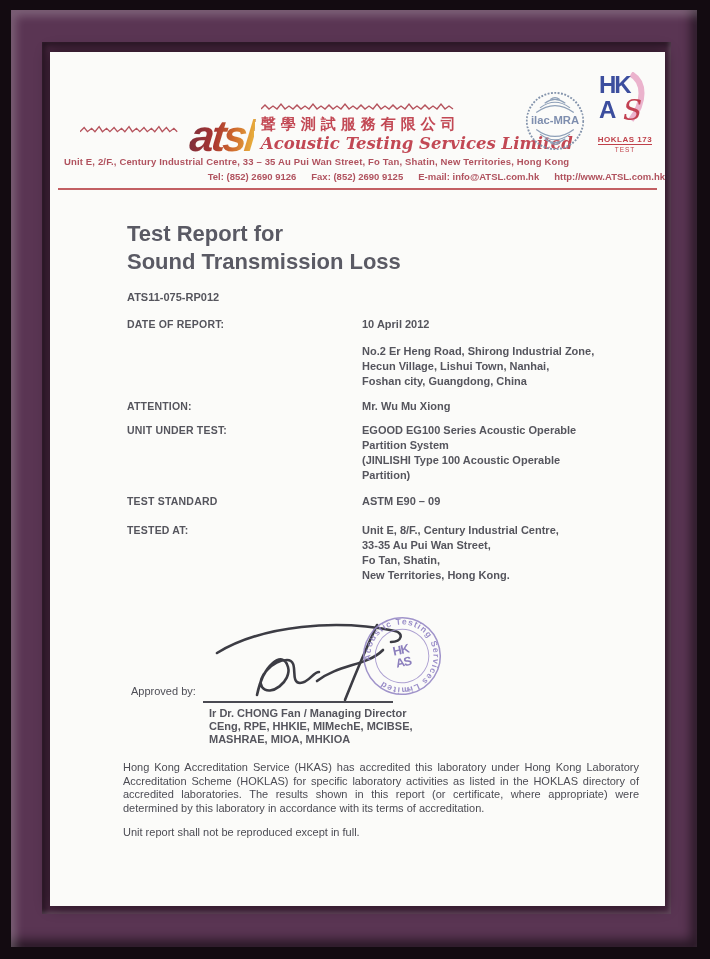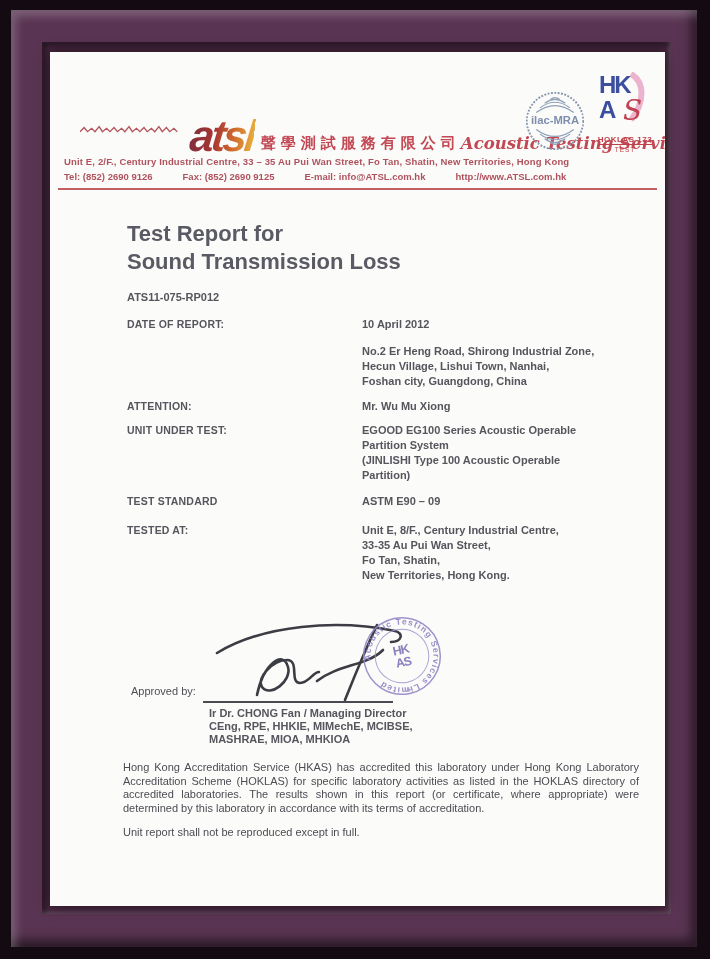--- a/index.html
+++ b/index.html
@@ -16,33 +16,33 @@
   .paper { position:absolute; inset:52px 45px 53px 50px; background:#fbfbf9; color:#54545c;
     box-shadow: 0 0 14px rgba(0,0,0,.45); overflow:hidden; }
 
   
   .logo-row { display:flex; align-items:flex-end; padding:20px 6px 0 6px; }
   .zig-left { flex:none; margin:0 0 15px 24px; }
   .atsl { font-size:44px; font-weight:bold; font-style:italic; line-height:.78; letter-spacing:-3px;
     transform:skewX(-6deg); margin-left:2px;
     background:linear-gradient(92deg,#7e2f3c 0%,#a83532 38%,#cf6a2e 68%,#e9b03c 100%);
     -webkit-background-clip:text; background-clip:text; color:transparent; }
-  .company { display:flex; flex-direction:row; margin-left:7px; min-width:215px; }
+  .company { display:flex; flex-direction:column; margin-left:7px; min-width:215px;justify-content:center; }
   .zig-top { margin-bottom:2px; }
   .company-cn { color:#c24854; font-weight:bold; font-size:15px; letter-spacing:5px; white-space:nowrap; }
   .company-en { color:#c24854; font-weight:bold; font-style:italic; font-size:16.5px;
     font-family:"DejaVu Serif", serif; white-space:nowrap; margin-top:0px; }
   .ilac { flex:none; margin:0 0 2px 10px; }
   .hkas-block { flex:none; margin:0 4px 0 10px; width:60px; text-align:center; }
   .hoklas { color:#c0404a; font-weight:bold; font-size:8px; letter-spacing:.5px;
     border-bottom:1px solid #c0404a; display:inline-block; margin-top:4px; }
   .hoklas-sub { color:#c0404a; font-size:6.5px; letter-spacing:1px; }
 
   .addr { color:#b0525e; font-weight:600; font-size:9.5px; margin:3px 0 0 14px; letter-spacing:.15px; }
-  .contacts { display:flex; gap:30px; color:#b0525e; font-weight:600; font-size:9.5px; margin:4px 0 0 14px; }
+  .contacts { display:flex; gap:15px; color:#b0525e; font-weight:600; font-size:9.5px; margin:4px 0 0 14px;justify-content:flex-end; }
   .rule { height:2px; background:#c25f63; margin:6px 8px 0 8px; }
 
   
   .title { margin:30px 0 0 77px; font-size:22px; font-weight:bold; line-height:28px; color:#5a5a64; }
 
   
   .details { margin:14px 28px 0 77px; }
   .drow { display:grid; grid-template-columns:235px 1fr; }
   .dlabel { font-size:10.5px; font-weight:bold; letter-spacing:.2px; line-height:15px; color:#55555d; }
   .dvalue { font-size:11px; font-weight:bold; line-height:15px; white-space:pre-line;

